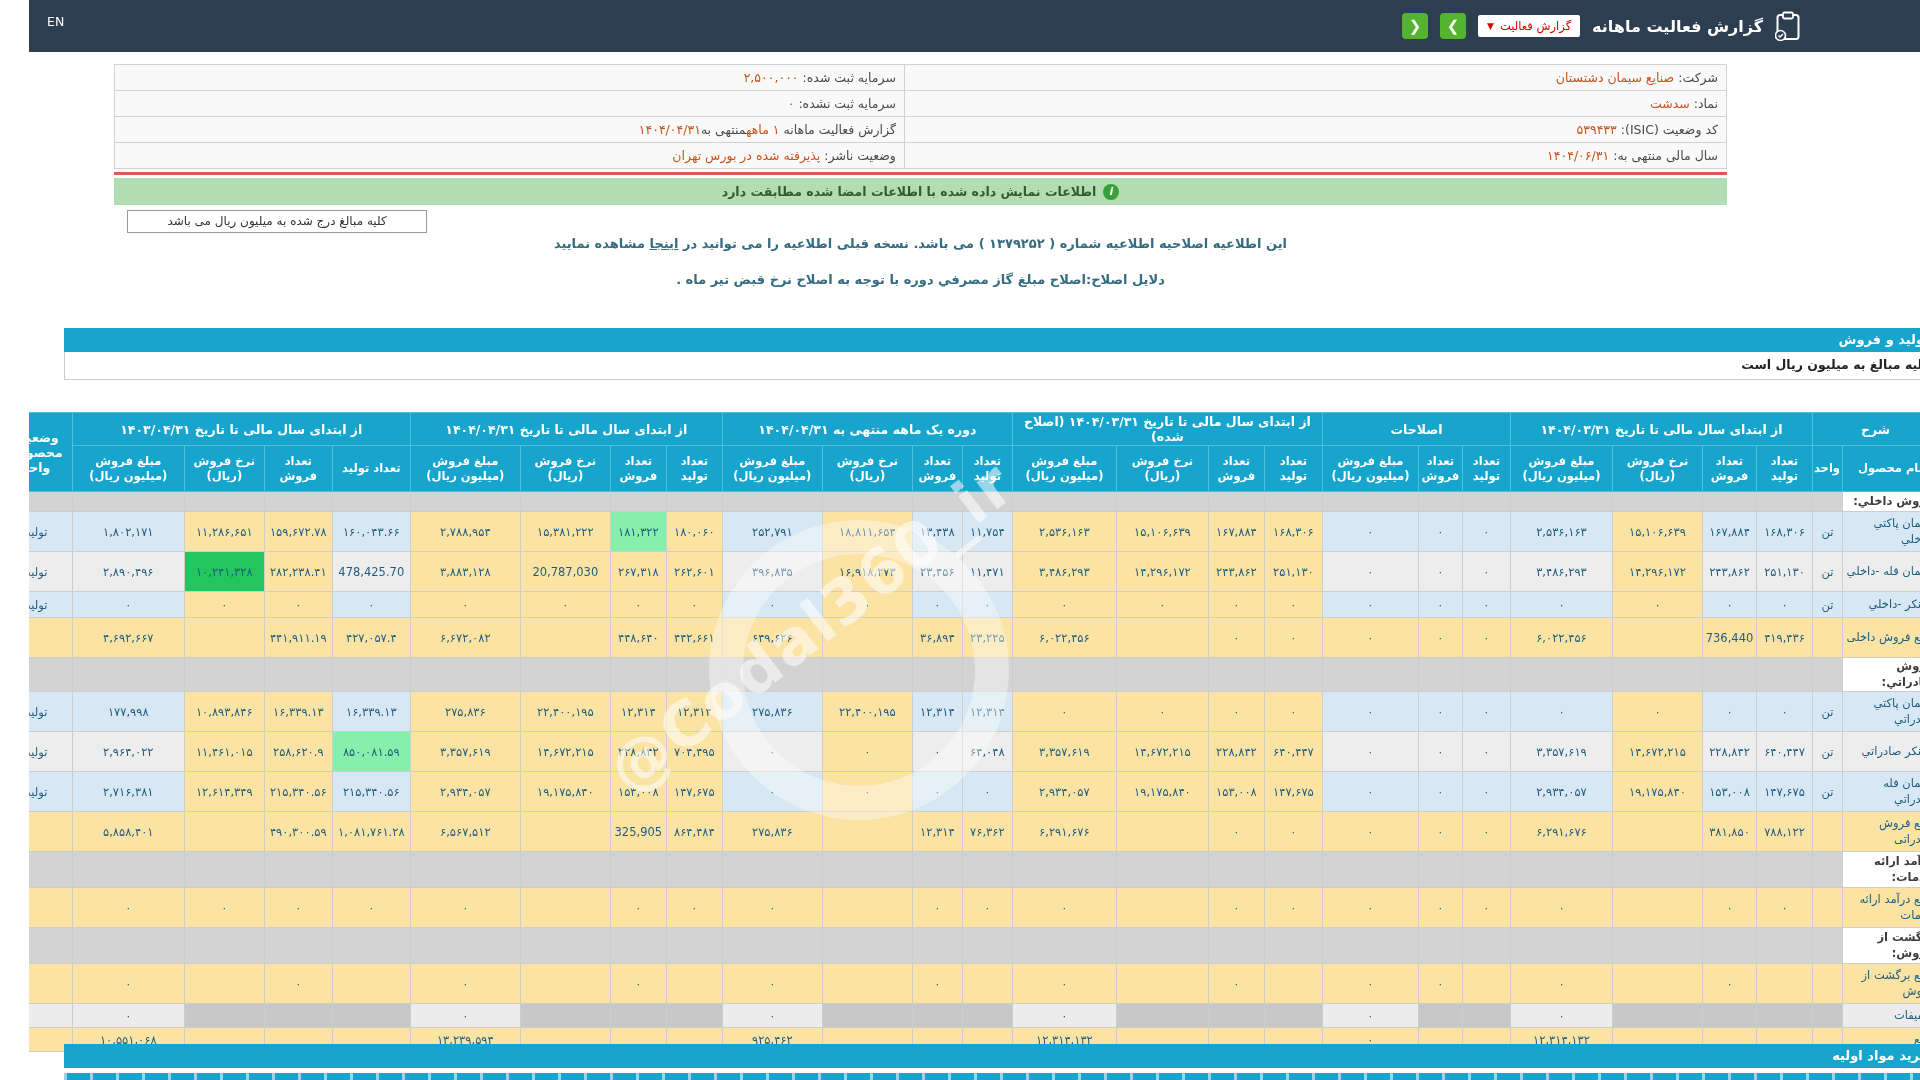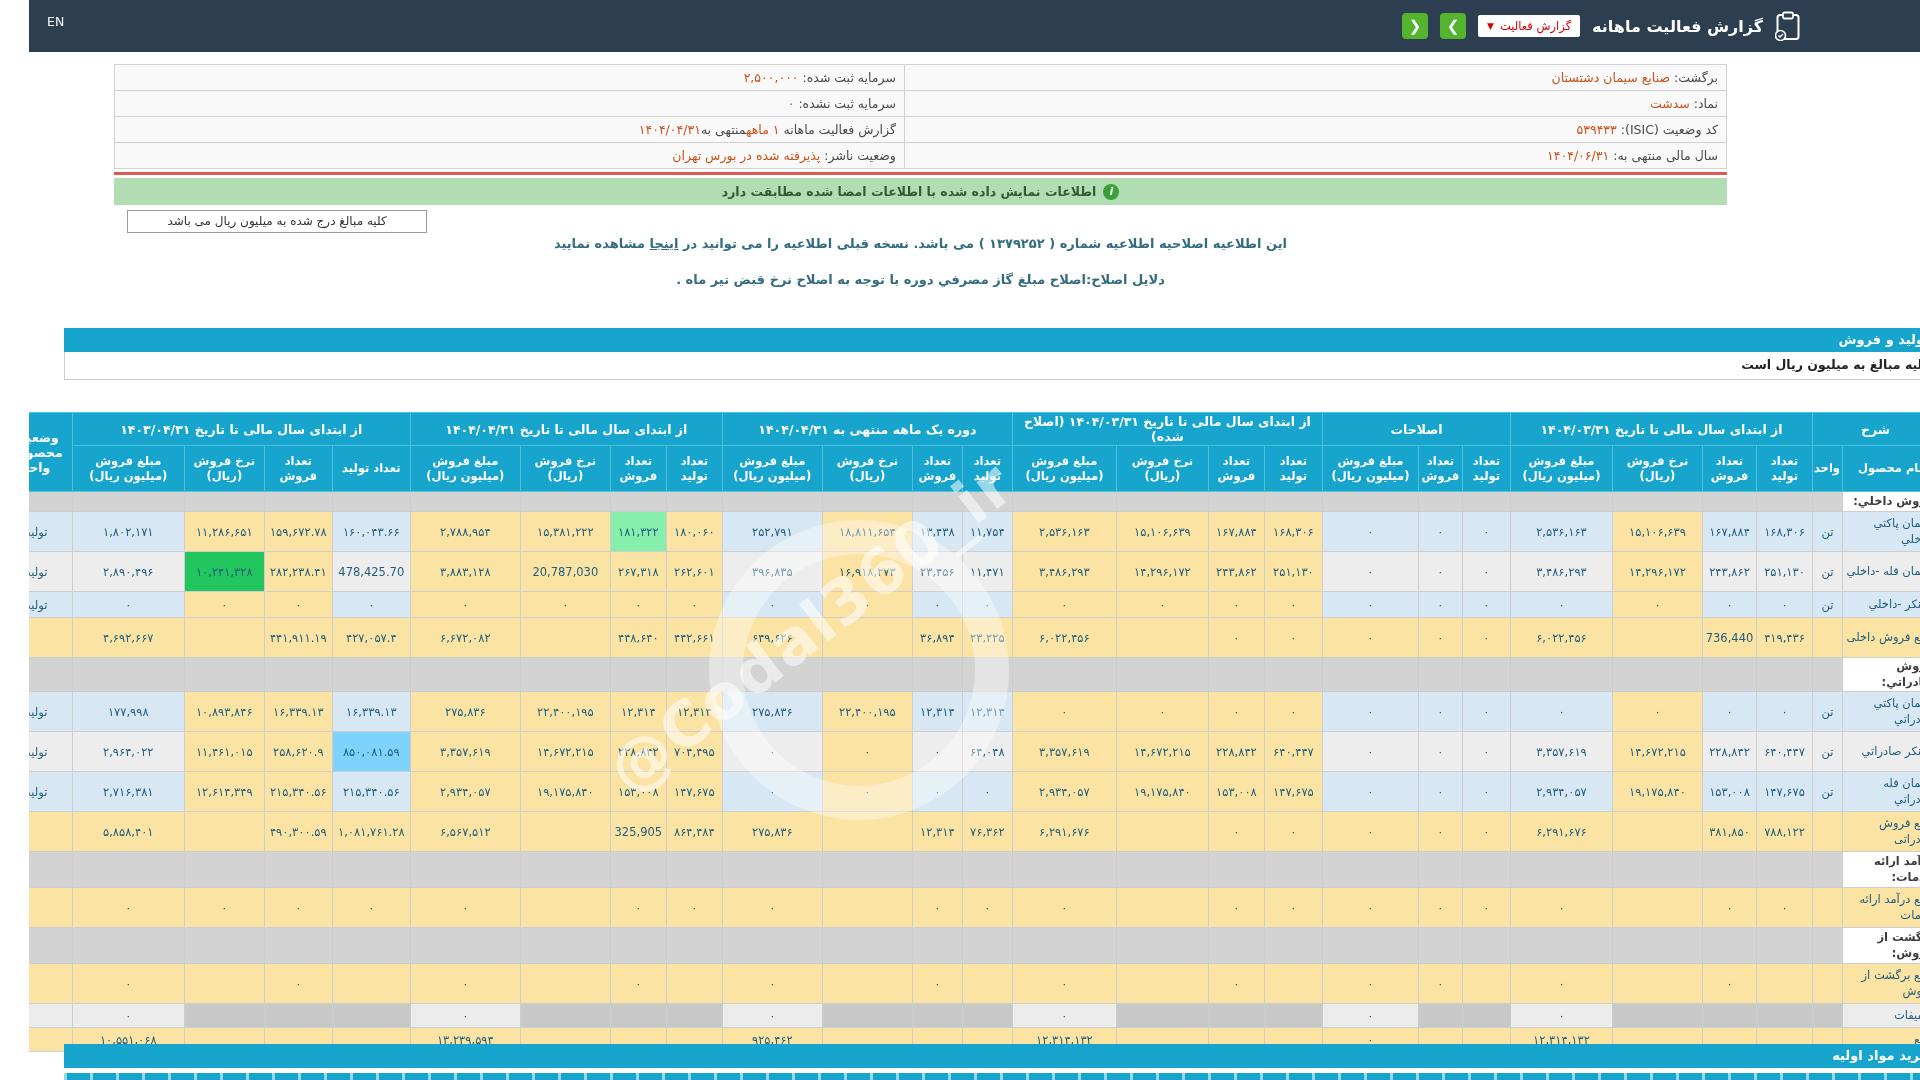--- a/index.html
+++ b/index.html
@@ -92,21 +92,21 @@
     </div>
     <div class="navbtn">❯</div>
     <div class="navbtn">❮</div>
   </div>
 </div>
 
 <div class="abs info">
   <table>
     <tbody>
         <tr>
-      <td class="c-r"><span>برگشت:</span> <span class="val">صنایع سیمان دشتستان</span></td>
+      <td class="c-r"><span>شرکت:</span> <span class="val">صنایع سیمان دشتستان</span></td>
       <td><span>سرمایه ثبت شده:</span> <span class="val">۲,۵۰۰,۰۰۰</span></td>
     </tr>
     <tr>
       <td><span>نماد:</span> <span class="val">سدشت</span></td>
       <td><span>سرمایه ثبت نشده:</span> <span class="val">۰</span></td>
     </tr>
     <tr>
       <td><span>کد وضعیت (ISIC):</span> <span class="val">۵۳۹۴۳۳</span></td>
       <td><span>گزارش فعالیت ماهانه</span> <span class="val">۱ ماهه</span><span>منتهی به</span><span class="val" dir="ltr">۱۴۰۴/۰۴/۳۱</span></td>
     </tr>
@@ -416,21 +416,21 @@
           <td style="background:#fbe3a4">۱۴,۶۷۲,۲۱۵</td>
           <td style="background:#fbe3a4">۳,۳۵۷,۶۱۹</td>
           <td style="background:#ededed">۶۴,۰۴۸</td>
           <td style="background:#ededed">۰</td>
           <td style="background:#fbe3a4">۰</td>
           <td style="background:#ededed">۰</td>
           <td style="background:#fbe3a4">۷۰۴,۴۹۵</td>
           <td style="background:#fbe3a4">۲۲۸,۸۴۲</td>
           <td style="background:#fbe3a4">۱۴,۶۷۲,۲۱۵</td>
           <td style="background:#fbe3a4">۳,۳۵۷,۶۱۹</td>
-          <td style="background:#7dd3fc">۸۵۰,۰۸۱.۵۹</td>
+          <td style="background:#86efac">۸۵۰,۰۸۱.۵۹</td>
           <td style="background:#fbe3a4">۲۵۸,۶۲۰.۹</td>
           <td style="background:#fbe3a4">۱۱,۴۶۱,۰۱۵</td>
           <td style="background:#ededed">۲,۹۶۴,۰۲۲</td>
           <td style="background:#ededed">تولید</td>
         </tr>
         <tr class="h-d">
           <td class="lbl" style="background:#d7e7f3">سیمان فله صادراتي</td>
           <td style="background:#d7e7f3">تن</td>
           <td style="background:#d7e7f3">۱۴۷,۶۷۵</td>
           <td style="background:#d7e7f3">۱۵۳,۰۰۸</td>

